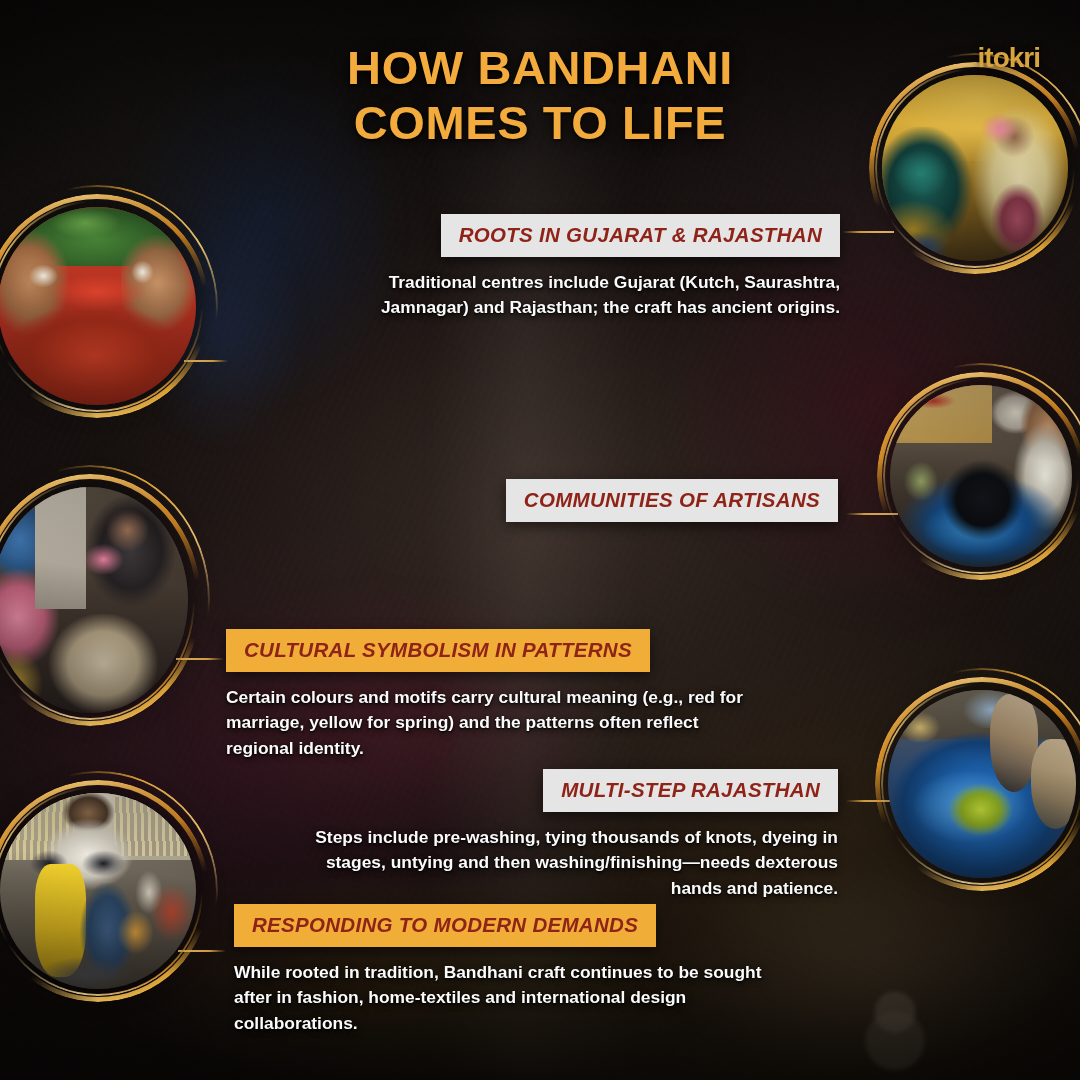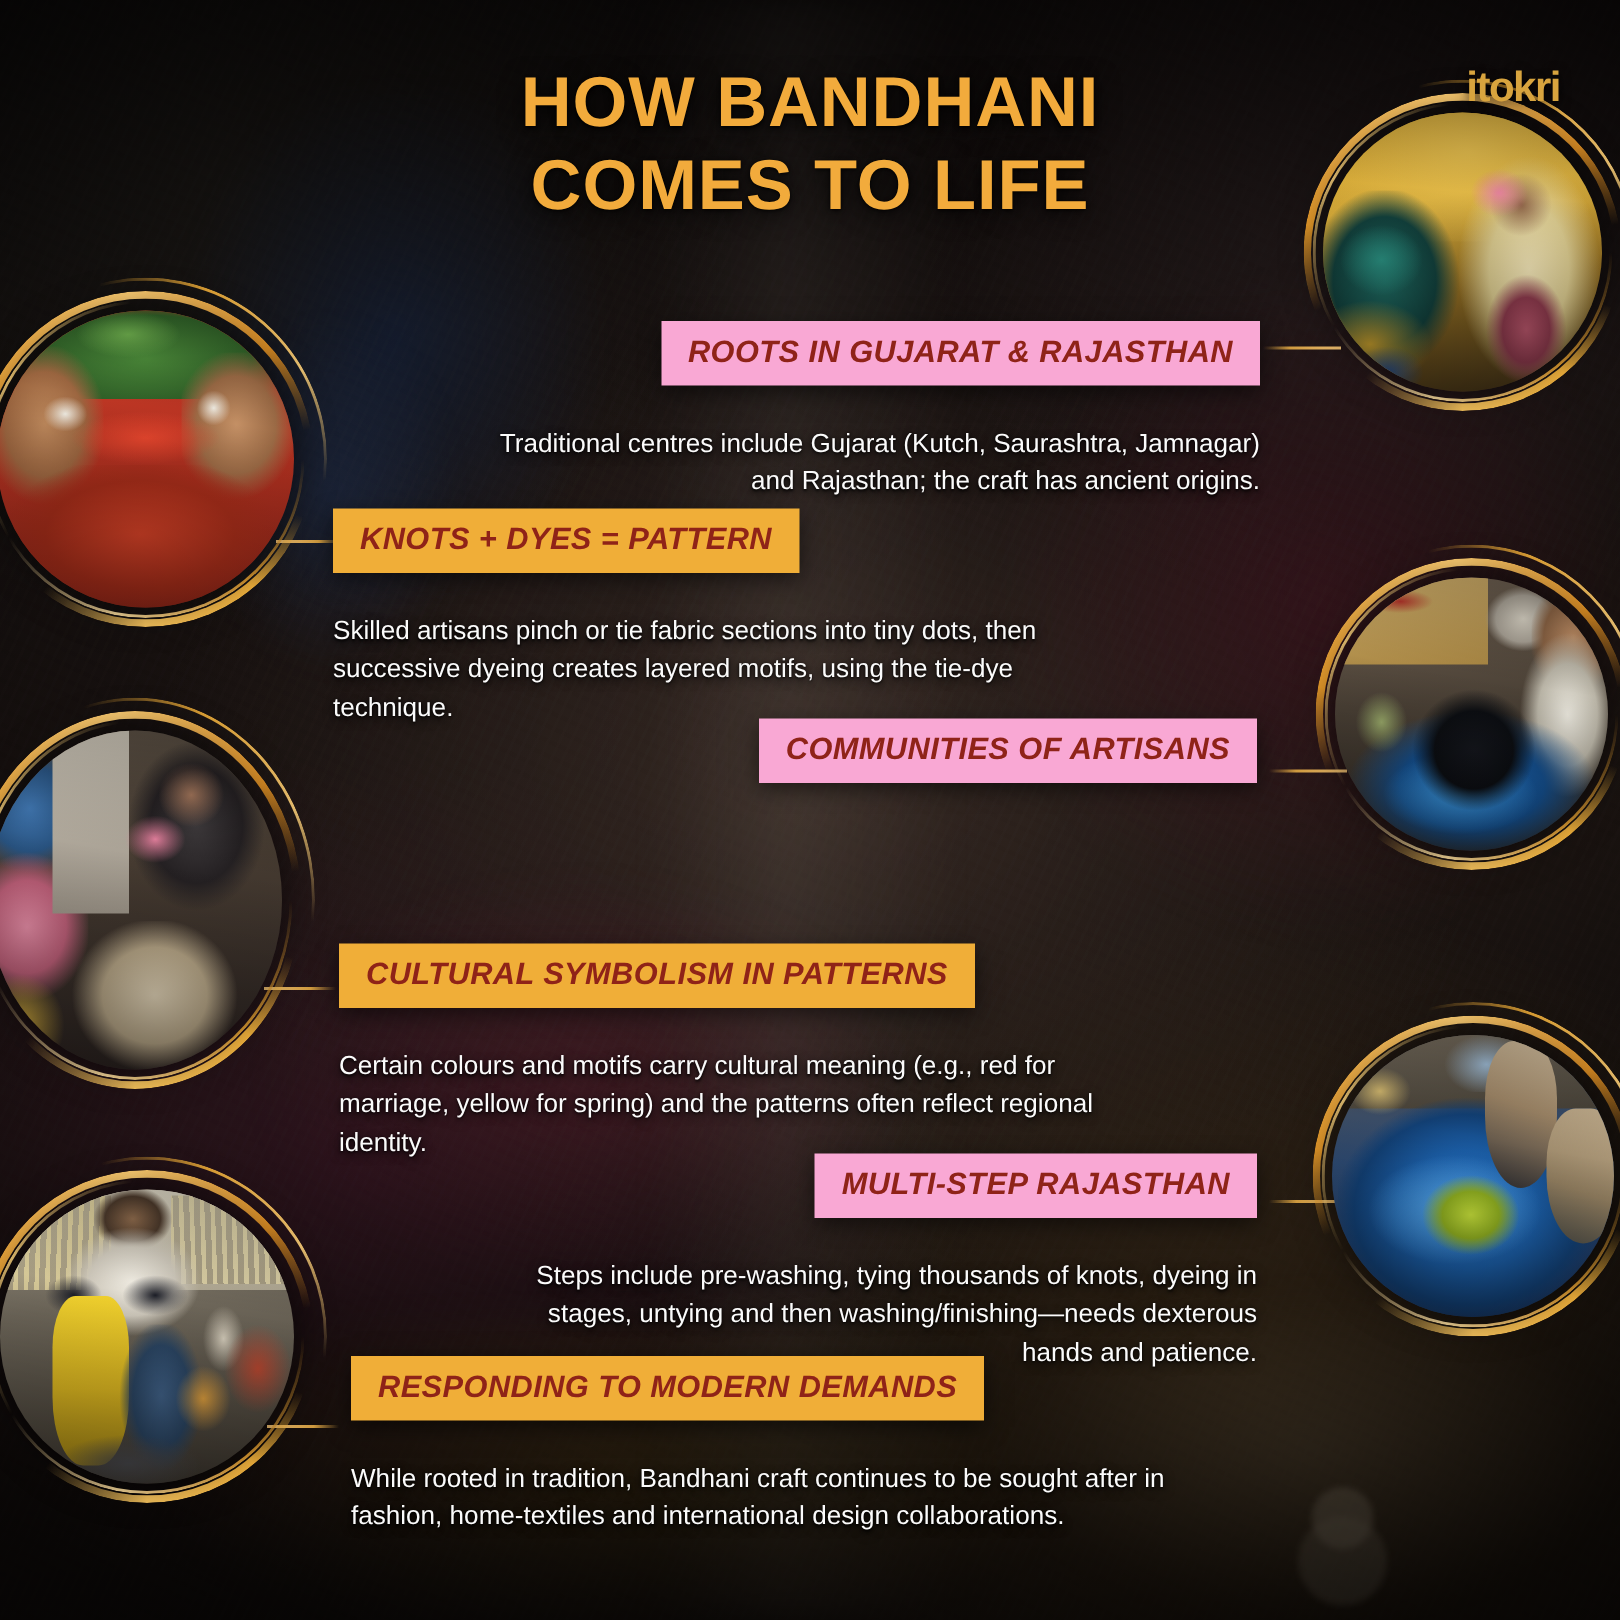--- a/index.html
+++ b/index.html
@@ -157,25 +157,25 @@
   .sec{ position:absolute; z-index:25; }
   .chip{
     display:inline-block;
     padding:9px 18px 10px;
     font-size:20.5px; font-weight:bold; font-style:italic;
     letter-spacing:.3px;
     color:#8f2318;
     box-shadow:0 4px 14px rgba(0,0,0,.55);
     white-space:nowrap;
   }
-  .chip.cream{ background:#f9a8d4; }
+  .chip.cream{ background:#e5e5e5; }
   .chip.gold{ background:#f0ae38; }
   .body{
-    margin-top:26px;
-    font-size:17.4px; font-weight:normal; line-height:1.46;
+    margin-top:13px;
+    font-size:17.4px; font-weight:bold; line-height:1.46;
     color:#fbfbfb;
     text-shadow:0 2px 7px rgba(0,0,0,.85), 0 1px 2px rgba(0,0,0,.9);
   }
   .ta-r{ text-align:right; }
   .ta-l{ text-align:left; }
 </style>
 </head>
 <body>
 
 <div id="poster">
@@ -306,24 +306,20 @@
       <i style="left:0;top:0;width:100%;height:100%;background:linear-gradient(190deg, rgba(0,0,0,.20) 0%, rgba(0,0,0,0) 38%, rgba(0,0,0,.36) 100%);"></i>
     </div>
   </div>
   <div class="conn rev" style="left:178px; top:950px; width:48px;"></div>
 
   <div class="sec ta-r" style="left:300px; top:214px; width:540px;">
     <div class="chip cream">ROOTS IN GUJARAT &amp; RAJASTHAN</div>
     <div class="body ta-r" style="padding-left:12px;">Traditional centres include Gujarat (Kutch, Saurashtra, Jamnagar) and Rajasthan; the craft has ancient origins.</div>
   </div>
 
-  <div class="sec ta-l" style="left:222px; top:339px; width:530px;">
-    <div class="chip gold">KNOTS + DYES = PATTERN</div>
-    <div class="body ta-l" style="padding-right:10px;">Skilled artisans pinch or tie fabric sections into tiny dots, then successive dyeing creates layered motifs, using the tie-dye technique.</div>
-  </div>
 
   <div class="sec ta-r" style="left:300px; top:479px; width:538px;">
     <div class="chip cream">COMMUNITIES OF ARTISANS</div>
   </div>
 
   <div class="sec ta-l" style="left:226px; top:629px; width:540px;">
     <div class="chip gold">CULTURAL SYMBOLISM IN PATTERNS</div>
     <div class="body ta-l" style="padding-right:10px;">Certain colours and motifs carry cultural meaning (e.g., red for marriage, yellow for spring) and the patterns often reflect regional identity.</div>
   </div>
 

